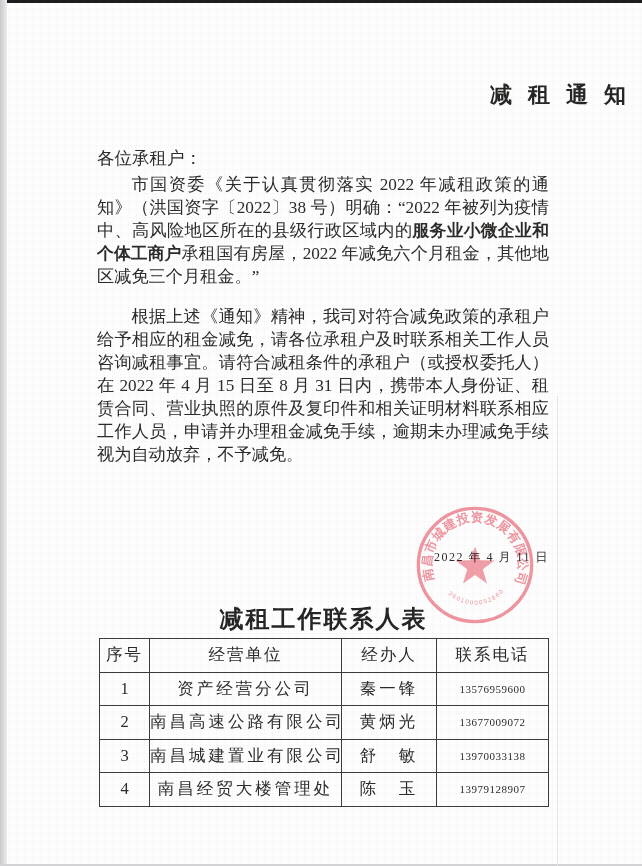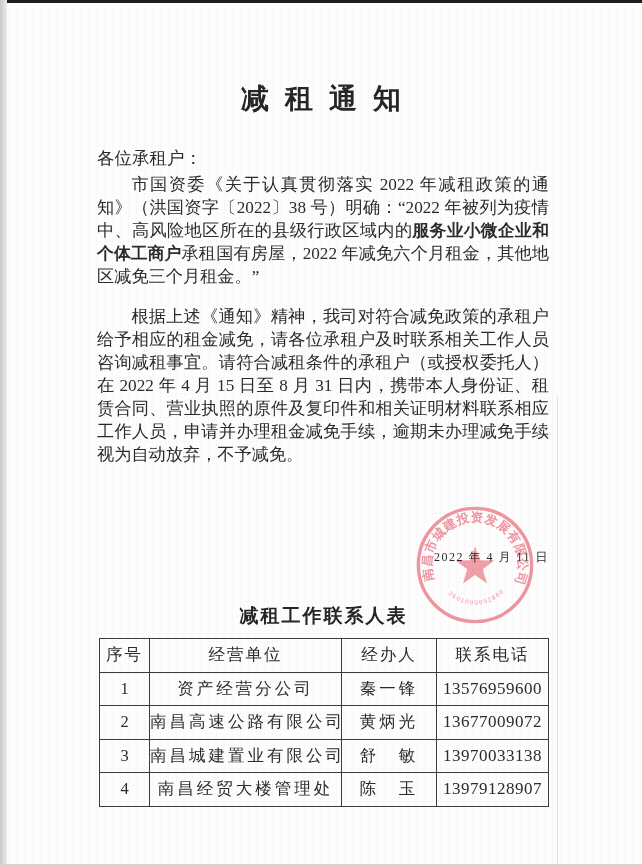--- a/index.html
+++ b/index.html
@@ -12,23 +12,23 @@
     font-family:"Liberation Serif","DejaVu Serif",serif;
     color:#2d2b2a;
   }
   .top-edge{position:absolute;top:0;left:0;right:0;height:3px;background:#1d1d1f;}
   .left-edge{position:absolute;top:0;left:0;bottom:0;width:7px;
     background:linear-gradient(90deg,#c7c8cb,#ededef);}
   .bottom-edge{position:absolute;bottom:0;left:0;right:0;height:2px;background:#d2d2d5;}
   .right-fold{position:absolute;left:557px;top:396px;width:1px;height:470px;background:#e3e3e6;}
 
   .doc-title{
-    position:absolute;top:80px;left:0;width:100%;text-align:center;
+    position:absolute;top:80px;left:0;width:100%;text-align:right;
     font-family:"Liberation Sans","DejaVu Sans",sans-serif;
-    font-weight:700;font-size:28px;letter-spacing:16px;text-indent:16px;color:#272625;
+    font-weight:700;font-size:22px;letter-spacing:16px;text-indent:16px;color:#272625;
   }
   .salutation{position:absolute;top:146px;left:97px;font-size:17.5px;text-align:right;}
   .para{
     position:absolute;left:97px;width:452px;
     font-size:17.2px;line-height:23px;
     text-align:justify;text-justify:inter-ideograph;
     text-indent:2em;
   }
   .p1{top:173px;}
   .p1 b{font-family:"Liberation Sans","DejaVu Sans",sans-serif;font-weight:700;font-size:16.8px;}
@@ -40,38 +40,38 @@
   }
 
   .seal{
     position:absolute;left:410px;top:500px;width:130px;height:130px;
     opacity:.88;mix-blend-mode:multiply;pointer-events:none;z-index:5;
   }
 
   .table-title{
     position:absolute;top:603px;left:99px;width:449px;text-align:center;
     font-family:"Liberation Sans","DejaVu Sans",sans-serif;
-    font-weight:700;font-size:19px;letter-spacing:2px;color:#262524;
+    font-weight:700;font-size:24px;letter-spacing:2px;color:#262524;
   }
   .contact-table{
     position:absolute;top:638px;left:99px;width:449px;
     border-collapse:collapse;table-layout:fixed;
     font-size:16.5px;color:#2d2b2a;
   }
   .contact-table th,.contact-table td{
     border:1.6px solid #3d3c3a;height:32.5px;text-align:center;
     font-weight:400;padding:0;overflow:hidden;white-space:nowrap;
   }
   .col-seq{width:50px;}
   .col-unit{width:192px;}
   .col-person{width:95px;}
   .col-phone{width:112px;}
   .cell-unit{letter-spacing:3px;}
   .cell-person{letter-spacing:3px;}
-  .cell-phone{letter-spacing:.5px;font-size:17px;}
+  .cell-phone{letter-spacing:.5px;font-size:11px;}
   .contact-table th{letter-spacing:2px;}
 </style>
 </head>
 <body>
 
 <div class="page">
   <div class="top-edge"></div>
   <div class="left-edge"></div>
   <div class="bottom-edge"></div>
   <div class="right-fold"></div>

